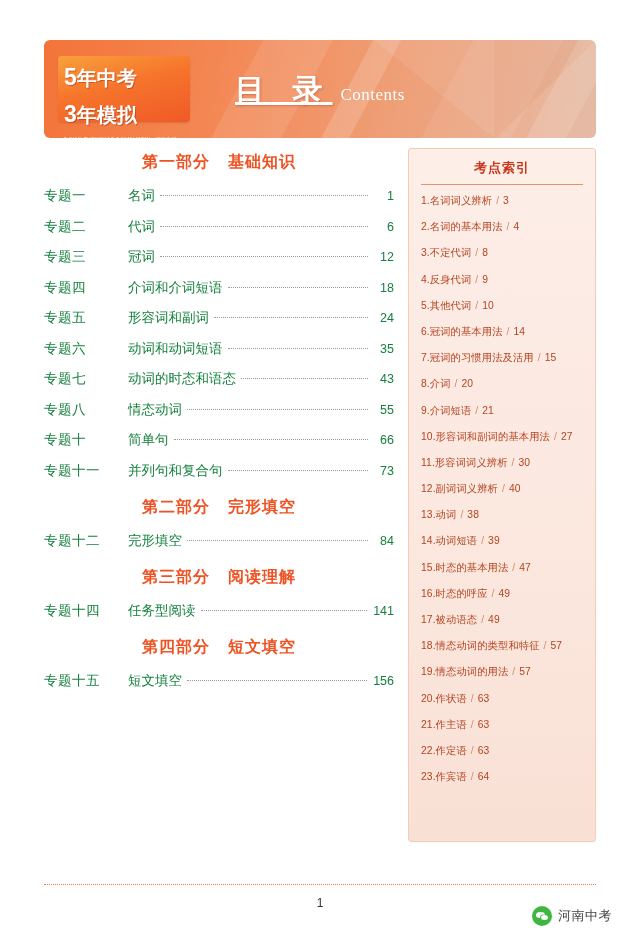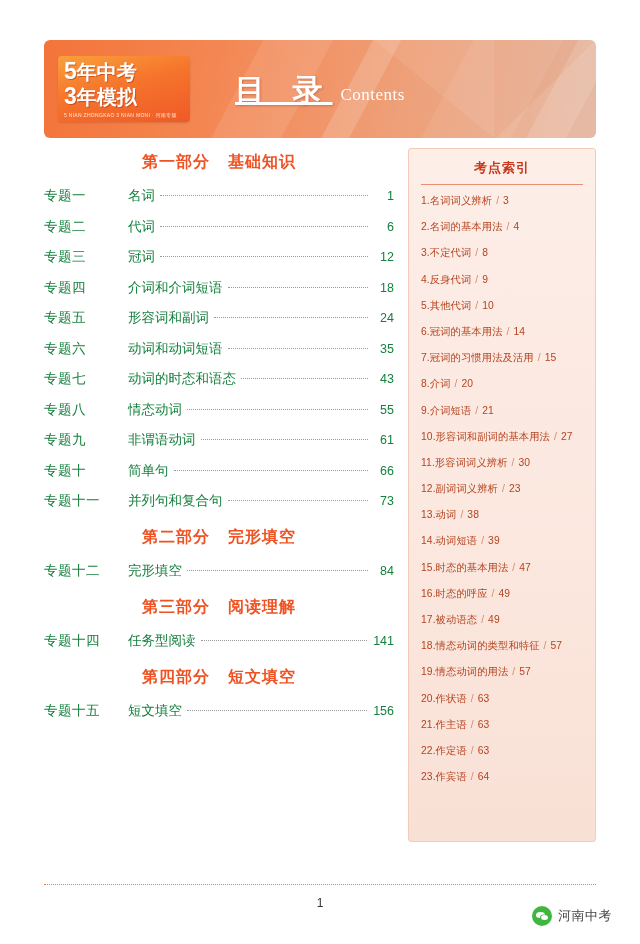--- a/index.html
+++ b/index.html
@@ -54,21 +54,21 @@
     width: 132px; height: 66px;
     background: linear-gradient(165deg, #f9a03c 0%, #f6742c 45%, #ef5a27 100%);
     border-radius: 4px;
     box-shadow: 0 1px 2px rgba(0,0,0,0.12);
     color: #ffffff;
     padding: 3px 6px;
   }
   .logo .l1, .logo .l2 {
     font-size: 20px;
     font-weight: bold;
-    line-height: 24px;
+    line-height: 36px;
     letter-spacing: 0px;
     text-shadow: 1px 1px 0 rgba(150,40,10,0.45);
     white-space: nowrap;
   }
   .logo .l1 .num, .logo .l2 .num { font-size: 23px; }
   .logo .l3 {
     font-size: 5px;
     line-height: 8px;
     margin-top: 2px;
     color: #ffe9d8;
@@ -286,26 +286,20 @@
         <span class="num">专题七</span>
         <span class="title">动词的时态和语态</span>
         <span class="dots"></span>
         <span class="pg">43</span>
       </div>
       <div class="entry">
         <span class="num">专题八</span>
         <span class="title">情态动词</span>
         <span class="dots"></span>
         <span class="pg">55</span>
-      </div>
-      <div class="entry">
-        <span class="num">专题九</span>
-        <span class="title">非谓语动词</span>
-        <span class="dots"></span>
-        <span class="pg">61</span>
       </div>
       <div class="entry">
         <span class="num">专题十</span>
         <span class="title">简单句</span>
         <span class="dots"></span>
         <span class="pg">66</span>
       </div>
       <div class="entry">
         <span class="num">专题十一</span>
         <span class="title">并列句和复合句</span>
@@ -342,21 +336,21 @@
         <div class="index-item"><span>2.名词的基本用法</span><span class="sep"> / </span><span>4</span></div>
         <div class="index-item"><span>3.不定代词</span><span class="sep"> / </span><span>8</span></div>
         <div class="index-item"><span>4.反身代词</span><span class="sep"> / </span><span>9</span></div>
         <div class="index-item"><span>5.其他代词</span><span class="sep"> / </span><span>10</span></div>
         <div class="index-item"><span>6.冠词的基本用法</span><span class="sep"> / </span><span>14</span></div>
         <div class="index-item"><span>7.冠词的习惯用法及活用</span><span class="sep"> / </span><span>15</span></div>
         <div class="index-item"><span>8.介词</span><span class="sep"> / </span><span>20</span></div>
         <div class="index-item"><span>9.介词短语</span><span class="sep"> / </span><span>21</span></div>
         <div class="index-item"><span>10.形容词和副词的基本用法</span><span class="sep"> / </span><span>27</span></div>
         <div class="index-item"><span>11.形容词词义辨析</span><span class="sep"> / </span><span>30</span></div>
-        <div class="index-item"><span>12.副词词义辨析</span><span class="sep"> / </span><span>23</span></div>
+        <div class="index-item"><span>12.副词词义辨析</span><span class="sep"> / </span><span>40</span></div>
         <div class="index-item"><span>13.动词</span><span class="sep"> / </span><span>38</span></div>
         <div class="index-item"><span>14.动词短语</span><span class="sep"> / </span><span>39</span></div>
         <div class="index-item"><span>15.时态的基本用法</span><span class="sep"> / </span><span>47</span></div>
         <div class="index-item"><span>16.时态的呼应</span><span class="sep"> / </span><span>49</span></div>
         <div class="index-item"><span>17.被动语态</span><span class="sep"> / </span><span>49</span></div>
         <div class="index-item"><span>18.情态动词的类型和特征</span><span class="sep"> / </span><span>57</span></div>
         <div class="index-item"><span>19.情态动词的用法</span><span class="sep"> / </span><span>57</span></div>
         <div class="index-item"><span>20.作状语</span><span class="sep"> / </span><span>63</span></div>
         <div class="index-item"><span>21.作主语</span><span class="sep"> / </span><span>63</span></div>
         <div class="index-item"><span>22.作定语</span><span class="sep"> / </span><span>63</span></div>

